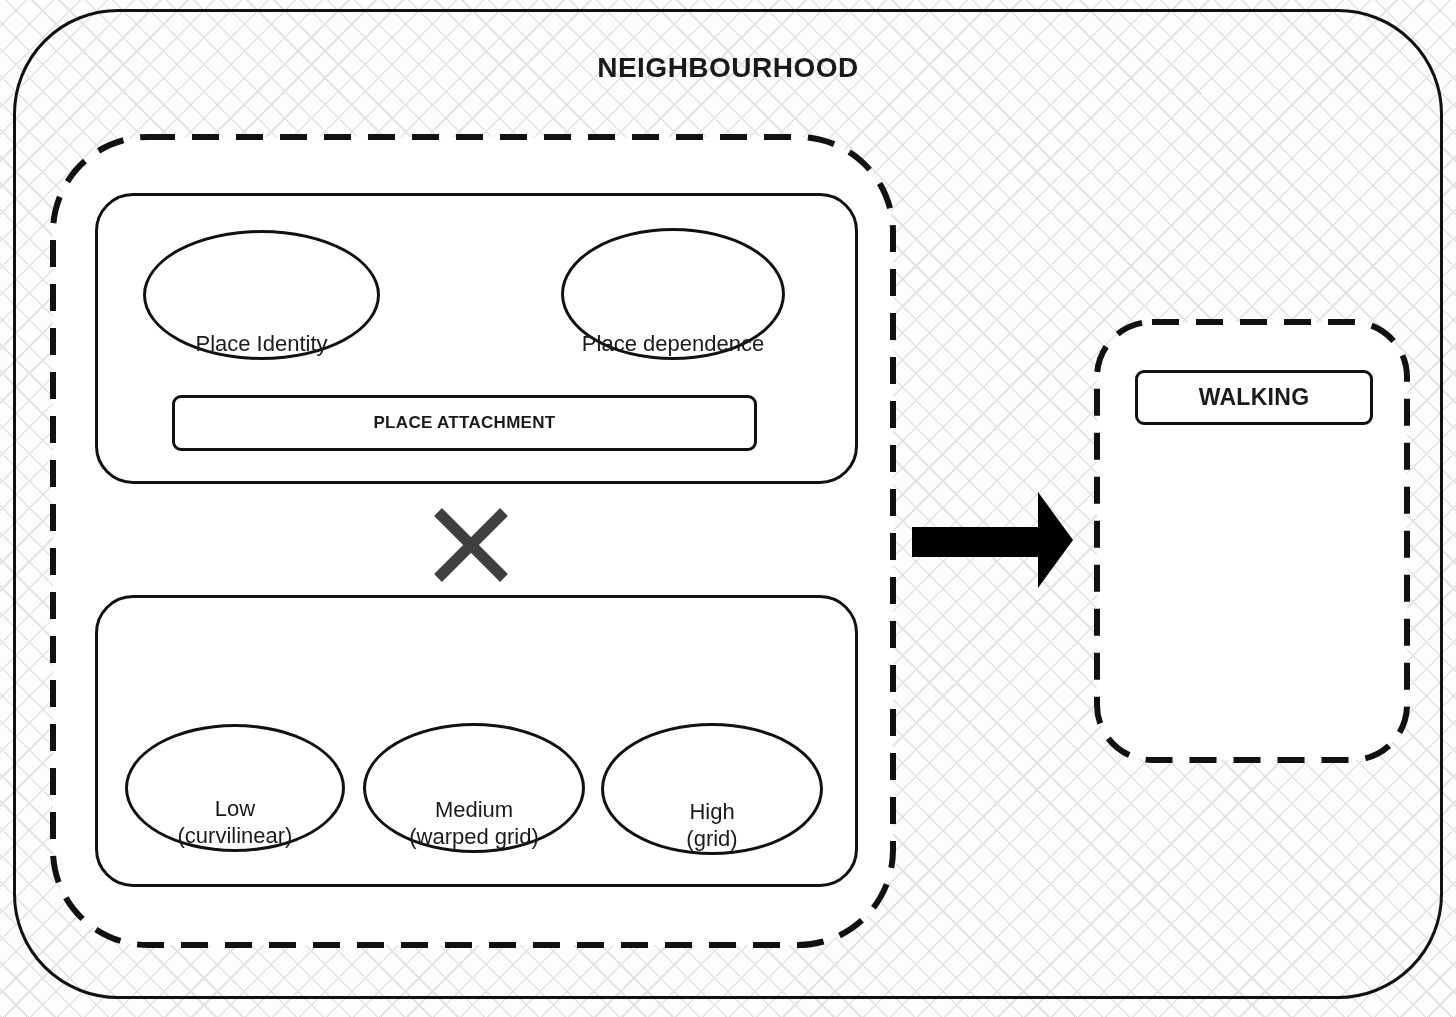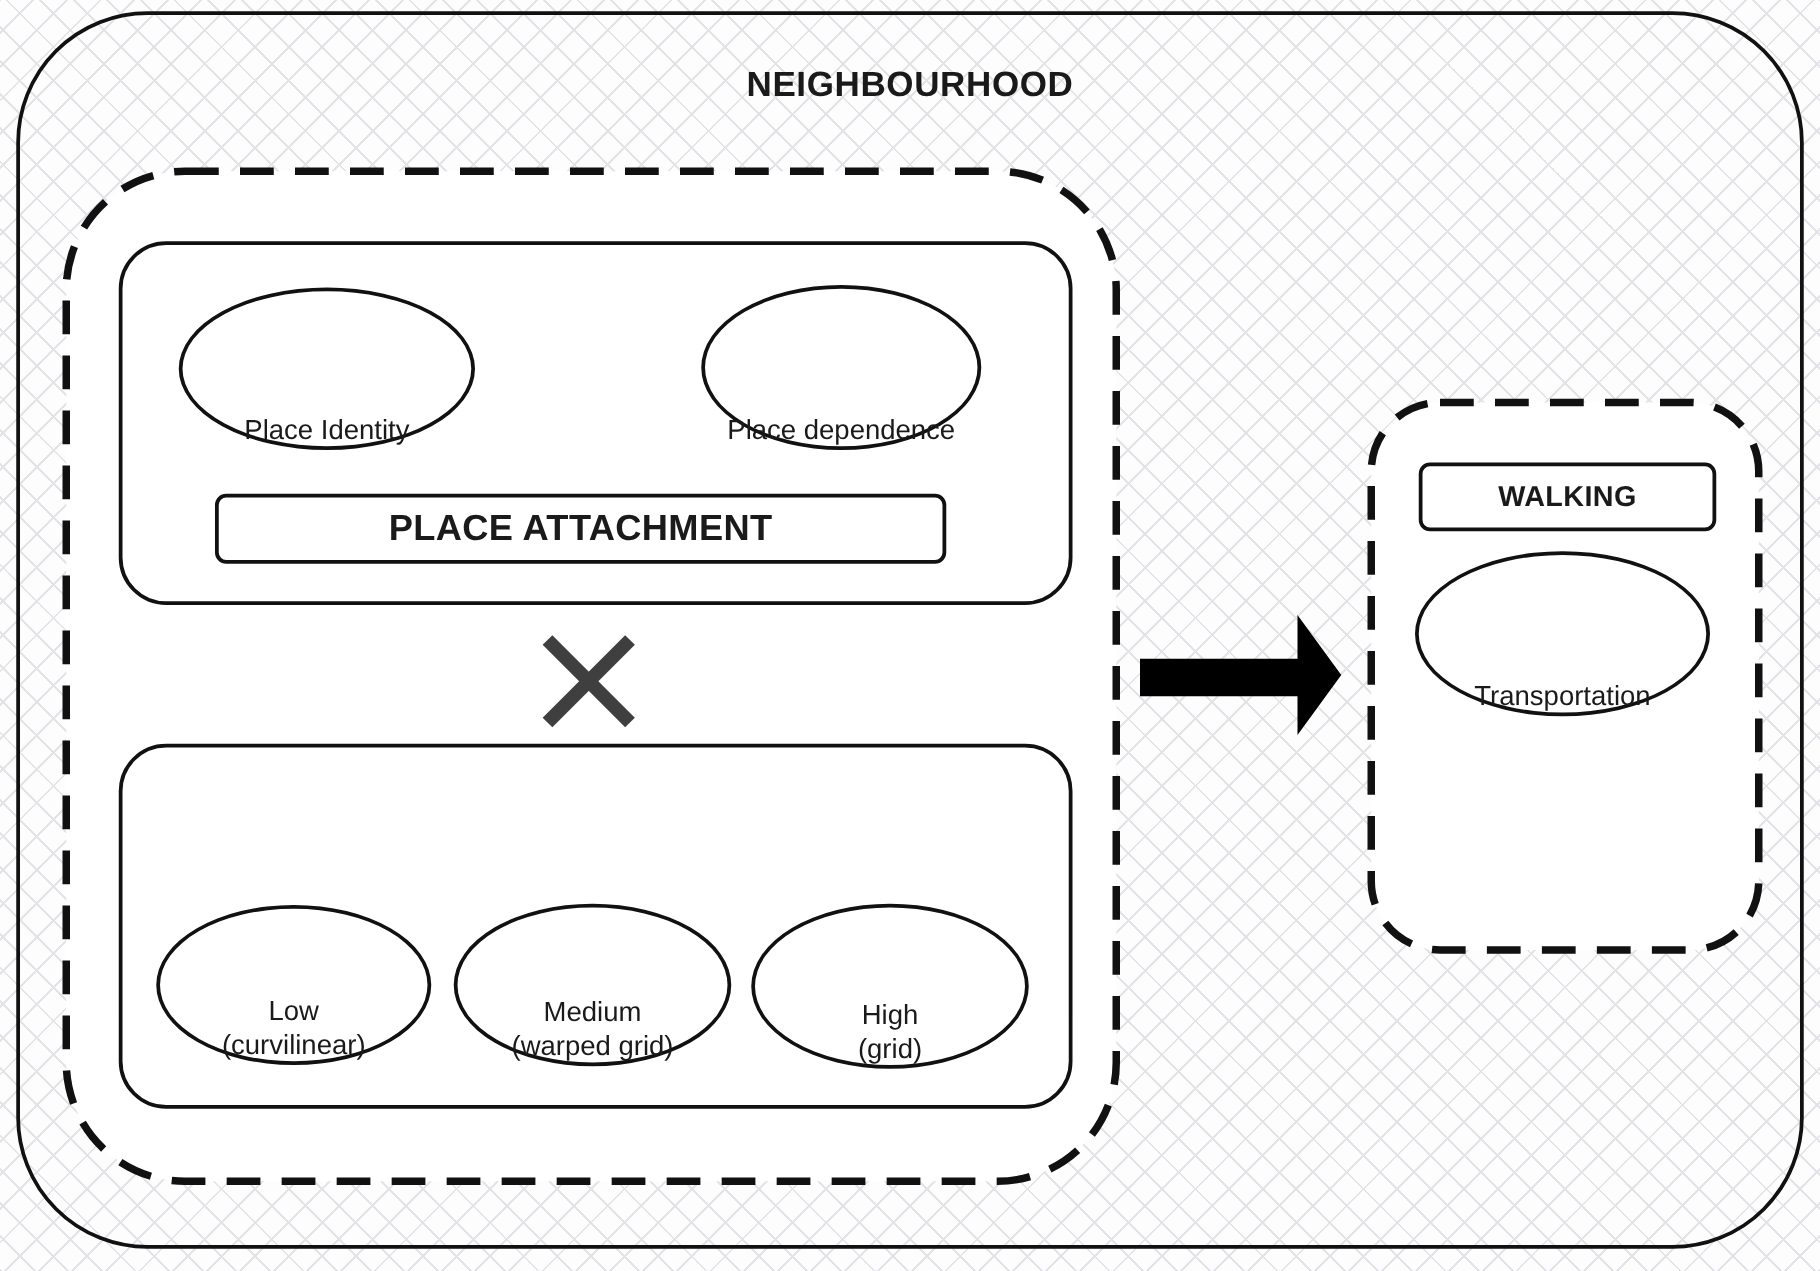--- a/index.html
+++ b/index.html
@@ -35,21 +35,21 @@
     border-radius: 38px;
     z-index: 3;
   }
   .panel-top    { left: 95px;  top: 193px; width: 763px; height: 291px; }
   .panel-bottom { left: 95px;  top: 595px; width: 763px; height: 292px; }
   .header-rect {
     background: #ffffff;
     border: 3px solid #111;
     border-radius: 9px;
     display: flex; align-items: center; justify-content: center;
-    font-weight: bold; font-size: 29px;
+    font-weight: bold; font-size: 17px;
     z-index: 4; letter-spacing: 0.3px;
   }
   .hr-place-attachment { left: 172px; top: 395px; width: 585px; height: 56px; }
   .hr-walkability      { left: 172px; top: 633px; width: 585px; height: 55px; }
   .hr-walking          { left: 1135px; top: 358px; width: 238px; height: 55px; font-size: 23px; margin-top: 12px; }
   .ellipse {
     background: #ffffff;
     border: 3px solid #111;
     border-radius: 50%;
     display: flex; flex-direction: column;
@@ -110,17 +110,14 @@
     <span>(warped grid)</span>
   </div>
   <div class="abs ellipse el-high">
     <span>High</span>
     <span>(grid)</span>
   </div>
 
   <div class="abs header-rect hr-walking">
     <span>WALKING</span>
   </div>
-  <div class="abs ellipse el-transportation">
-    <span>Transportation</span>
-  </div>
 
 </div>
 
 </body></html>

